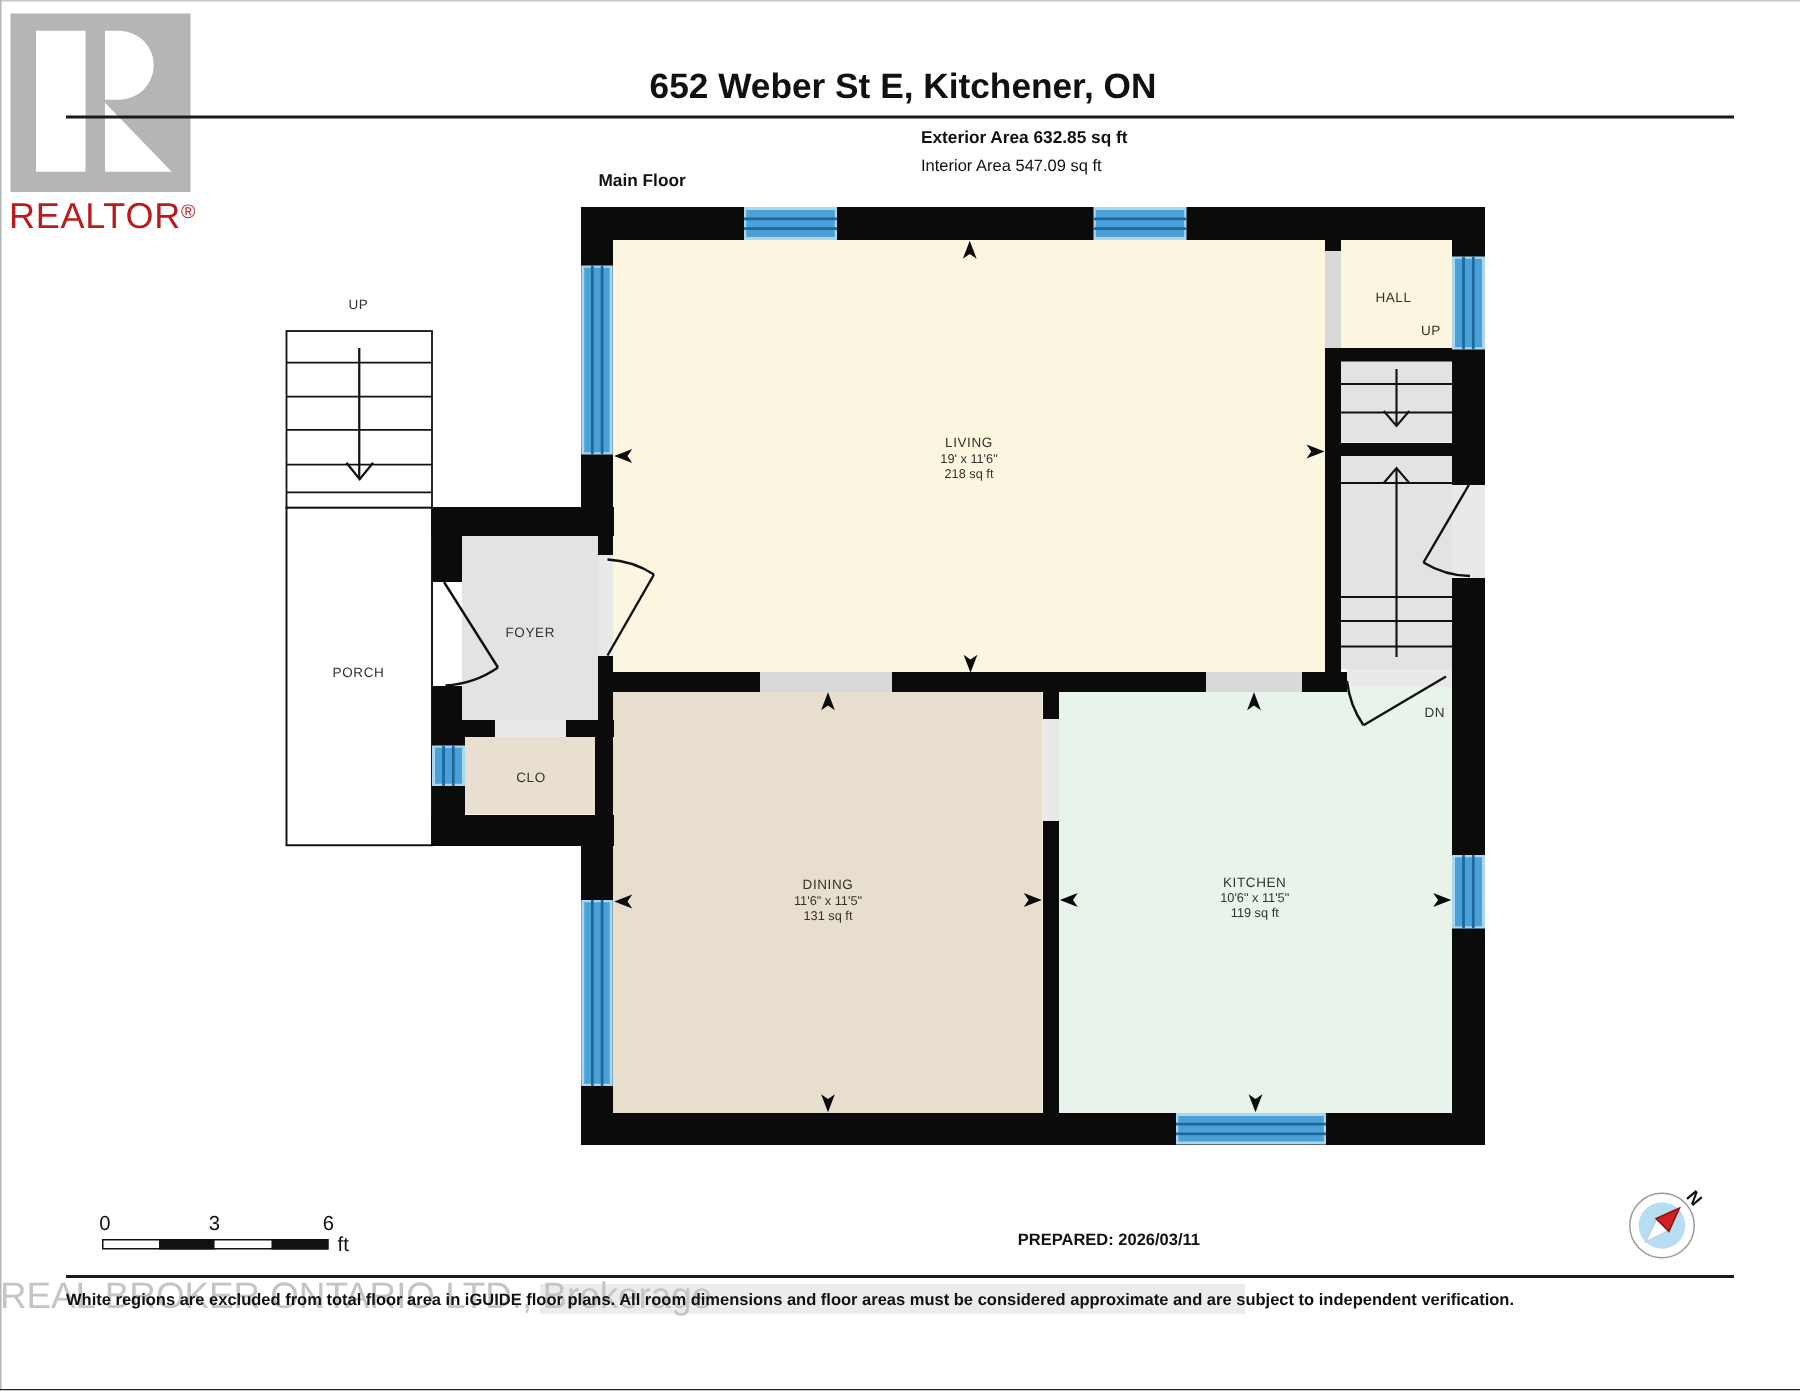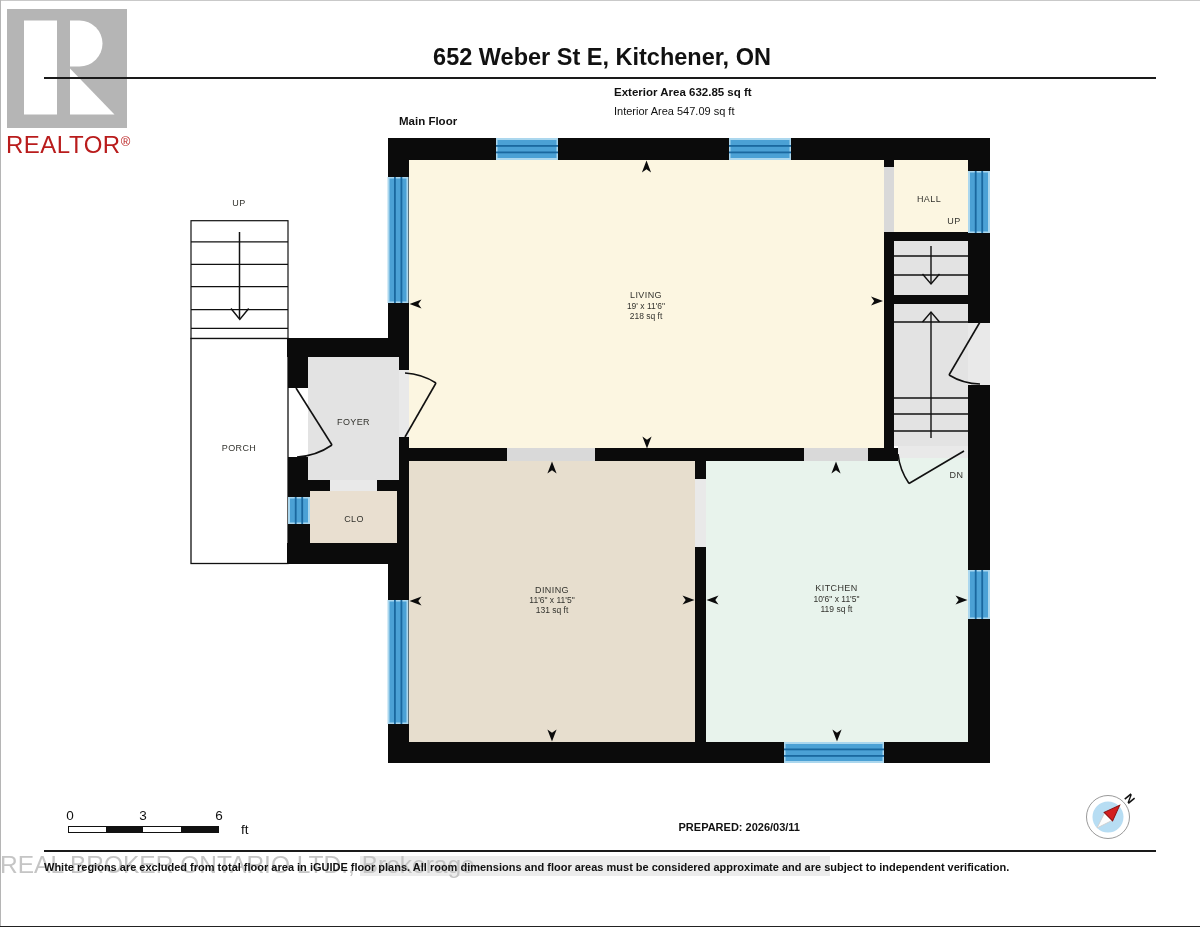--- a/index.html
+++ b/index.html
@@ -280,21 +280,21 @@
 </svg>
 
 <div class="abs" style="left:63px;top:808px;width:14px;text-align:center;font-size:13.5px;color:#111;">0</div>
 <div class="abs" style="left:136px;top:808px;width:14px;text-align:center;font-size:13.5px;color:#111;">3</div>
 <div class="abs" style="left:212px;top:808px;width:14px;text-align:center;font-size:13.5px;color:#111;">6</div>
 
 <div class="abs" style="left:68px;top:826px;width:151px;height:7px;border:1.2px solid #111;box-sizing:border-box;background:#fff;"></div>
 <div class="abs" style="left:105.8px;top:826px;width:37.7px;height:7px;background:#111;"></div>
 <div class="abs" style="left:181.2px;top:826px;width:37.8px;height:7px;background:#111;"></div>
 
-<div class="abs" style="left:225px;top:822px;font-size:13.5px;color:#111;margin-left:16px;">ft</div>
+<div class="abs" style="left:225px;top:822px;font-size:13.5px;color:#111;">ft</div>
 
 <div class="abs" style="left:400px;top:821px;width:400px;text-align:right;font-size:11px;font-weight:bold;color:#111;">PREPARED: 2026/03/11</div>
 
 <div class="abs" style="left:44px;top:850px;width:1112px;height:2px;background:#1a1a1a;"></div>
 
 <div class="abs" style="left:360px;top:856px;width:470px;height:19.5px;background:#ececec;"></div>
 
 <div class="abs" style="left:0px;top:851px;width:1190px;font-size:24.5px;color:#c5c5c5;letter-spacing:0px;">REAL BROKER ONTARIO LTD., Brokerage</div>
 
 <div class="abs" style="left:44px;top:860.5px;font-size:11px;color:#111;font-weight:bold;">White regions are excluded from total floor area in iGUIDE floor plans. All room dimensions and floor areas must be considered approximate and are subject to independent verification.</div>

